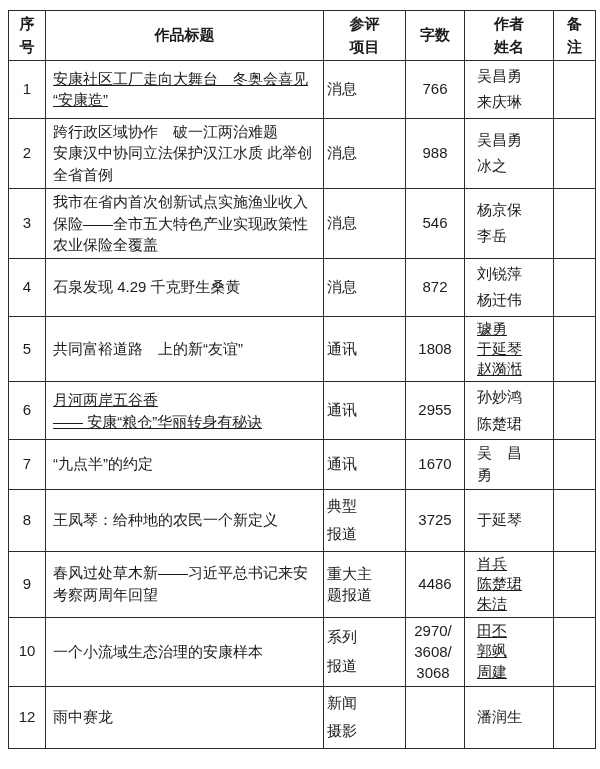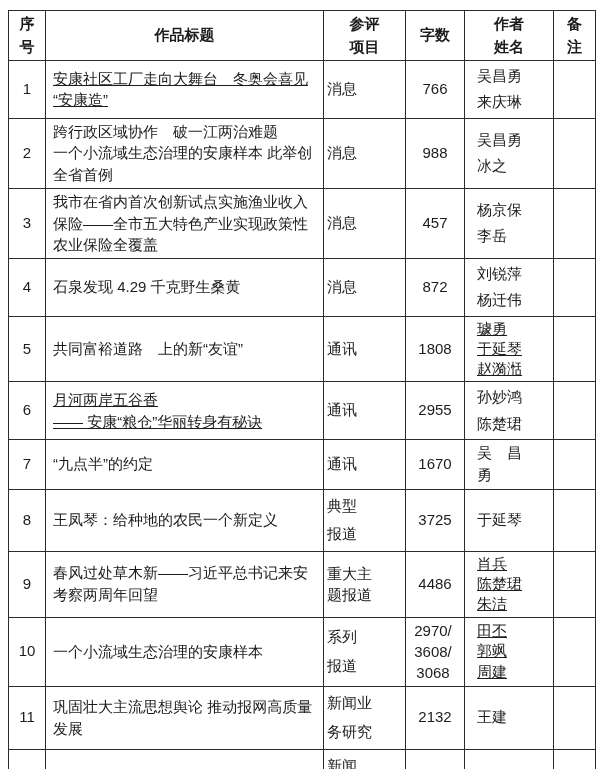--- a/index.html
+++ b/index.html
@@ -85,36 +85,36 @@
       <td class="c-cat">消息</td>
       <td class="c-wc">766</td>
       <td class="c-auth sp2">吴昌勇
 来庆琳</td>
       <td class="c-rem"></td>
     </tr>
 
     <tr style="height:57px">
       <td class="c-index">2</td>
       <td class="c-title t3">跨行政区域协作　破一江两治难题
-一个小流域生态治理的安康样本 此举创
+安康汉中协同立法保护汉江水质 此举创
 全省首例</td>
       <td class="c-cat">消息</td>
       <td class="c-wc">988</td>
       <td class="c-auth sp2">吴昌勇
 冰之</td>
       <td class="c-rem"></td>
     </tr>
 
     <tr style="height:65px">
       <td class="c-index">3</td>
       <td class="c-title t3">我市在省内首次创新试点实施渔业收入
 保险——全市五大特色产业实现政策性
 农业保险全覆盖</td>
       <td class="c-cat">消息</td>
-      <td class="c-wc">457</td>
+      <td class="c-wc">546</td>
       <td class="c-auth sp2">杨京保
 李岳</td>
       <td class="c-rem"></td>
     </tr>
 
     <tr style="height:50px">
       <td class="c-index">4</td>
       <td class="c-title">石泉发现 4.29 千克野生桑黄</td>
       <td class="c-cat">消息</td>
       <td class="c-wc">872</td>
@@ -184,30 +184,20 @@
 报道</td>
       <td class="c-wc wc-right">2970/
 3608/
 3068</td>
       <td class="c-auth sp3">田丕
 郭飒
 周建</td>
       <td class="c-rem"></td>
     </tr>
 
-    <tr style="height:63px">
-      <td class="c-index">11</td>
-      <td class="c-title">巩固壮大主流思想舆论 推动报网高质量
-发展</td>
-      <td class="c-cat catw">新闻业
-务研究</td>
-      <td class="c-wc">2132</td>
-      <td class="c-auth">王建</td>
-      <td class="c-rem"></td>
-    </tr>
 
     <tr style="height:55px">
       <td class="c-index">12</td>
       <td class="c-title">雨中赛龙</td>
       <td class="c-cat catw">新闻
 摄影</td>
       <td class="c-wc"></td>
       <td class="c-auth">潘润生</td>
       <td class="c-rem"></td>
     </tr>

